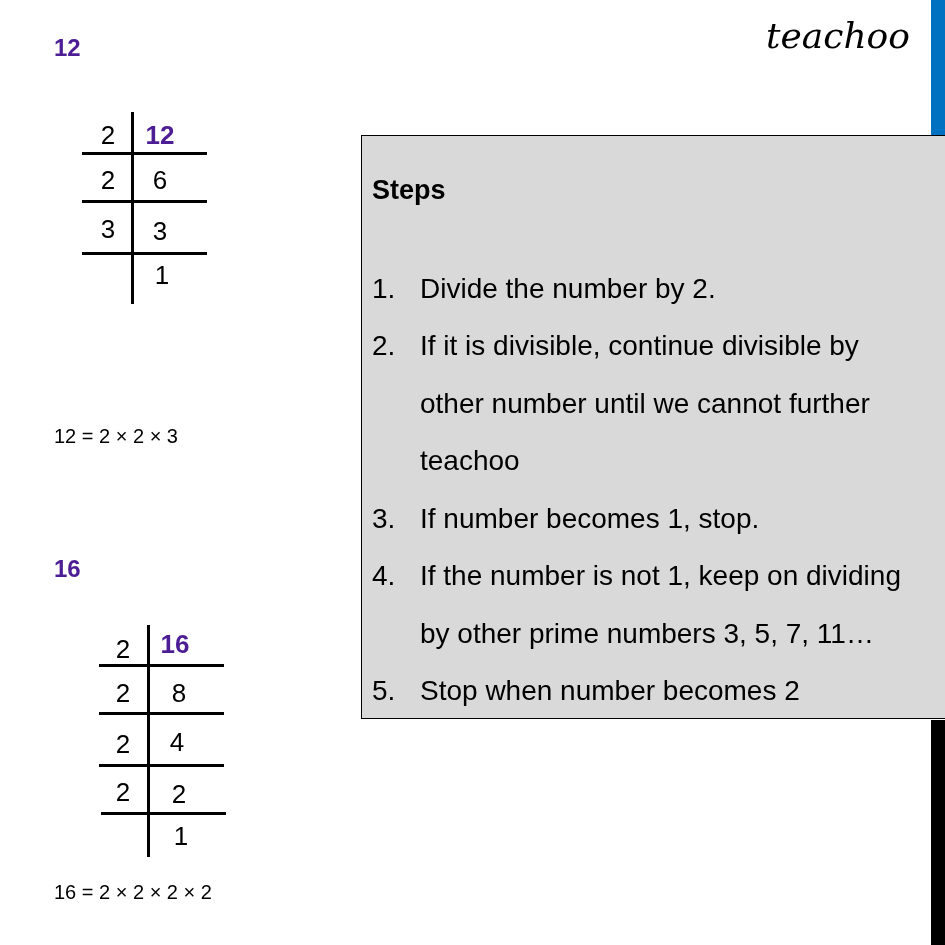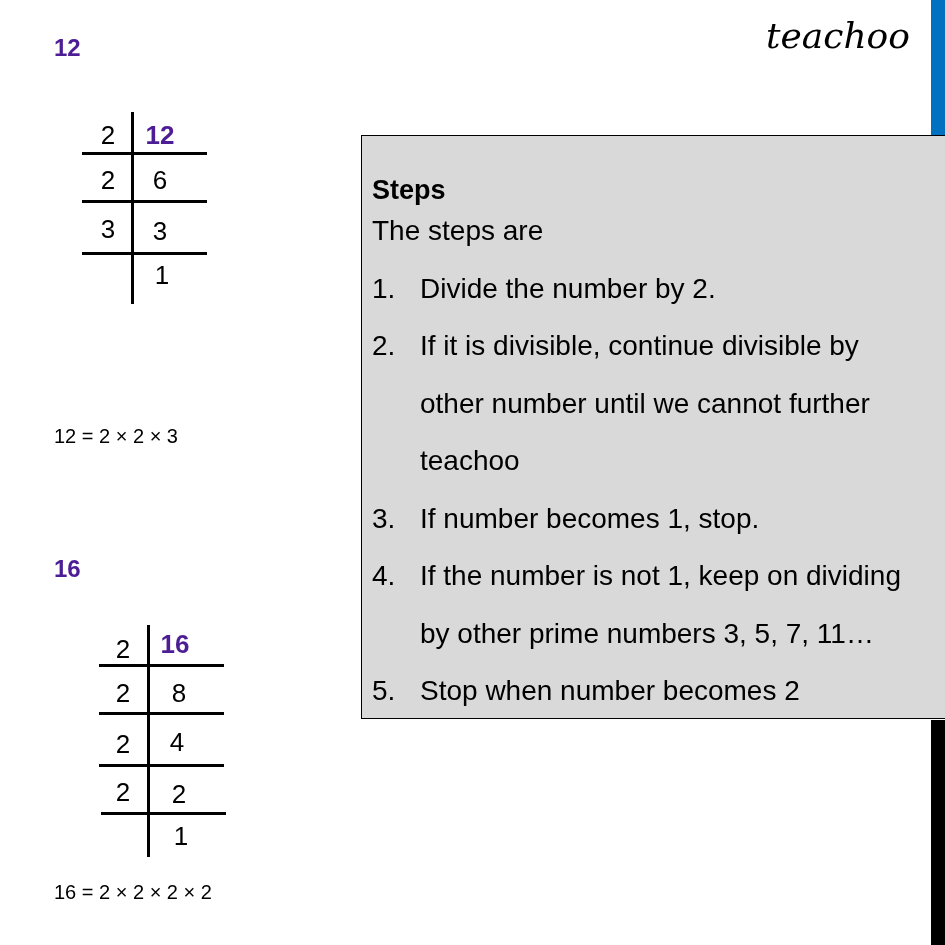--- a/index.html
+++ b/index.html
@@ -169,21 +169,20 @@
   <div class="num" style="left:68px; top:156px; width:24px;">2</div>
 
   <div class="num" style="left:12px; top:198px; width:24px;"></div>
   <div class="num" style="left:70px; top:198px; width:24px;">1</div>
 </div>
 
 <div class="equation" style="left:54px; top:882px;">16 = 2 × 2 × 2 × 2</div>
 
 <div class="steps-box">
   <div class="title">Steps</div>
-  <div class="intro">The steps are</div>
 
   <div class="line" style="top:139px; left:0; width:100%;">
     <span class="marker">1.</span>
     <span class="text">Divide the number by 2.</span>
   </div>
 
   <div class="line" style="top:196px; left:0; width:100%;">
     <span class="marker">2.</span>
     <span class="text">If it is divisible, continue divisible by</span>
   </div>

